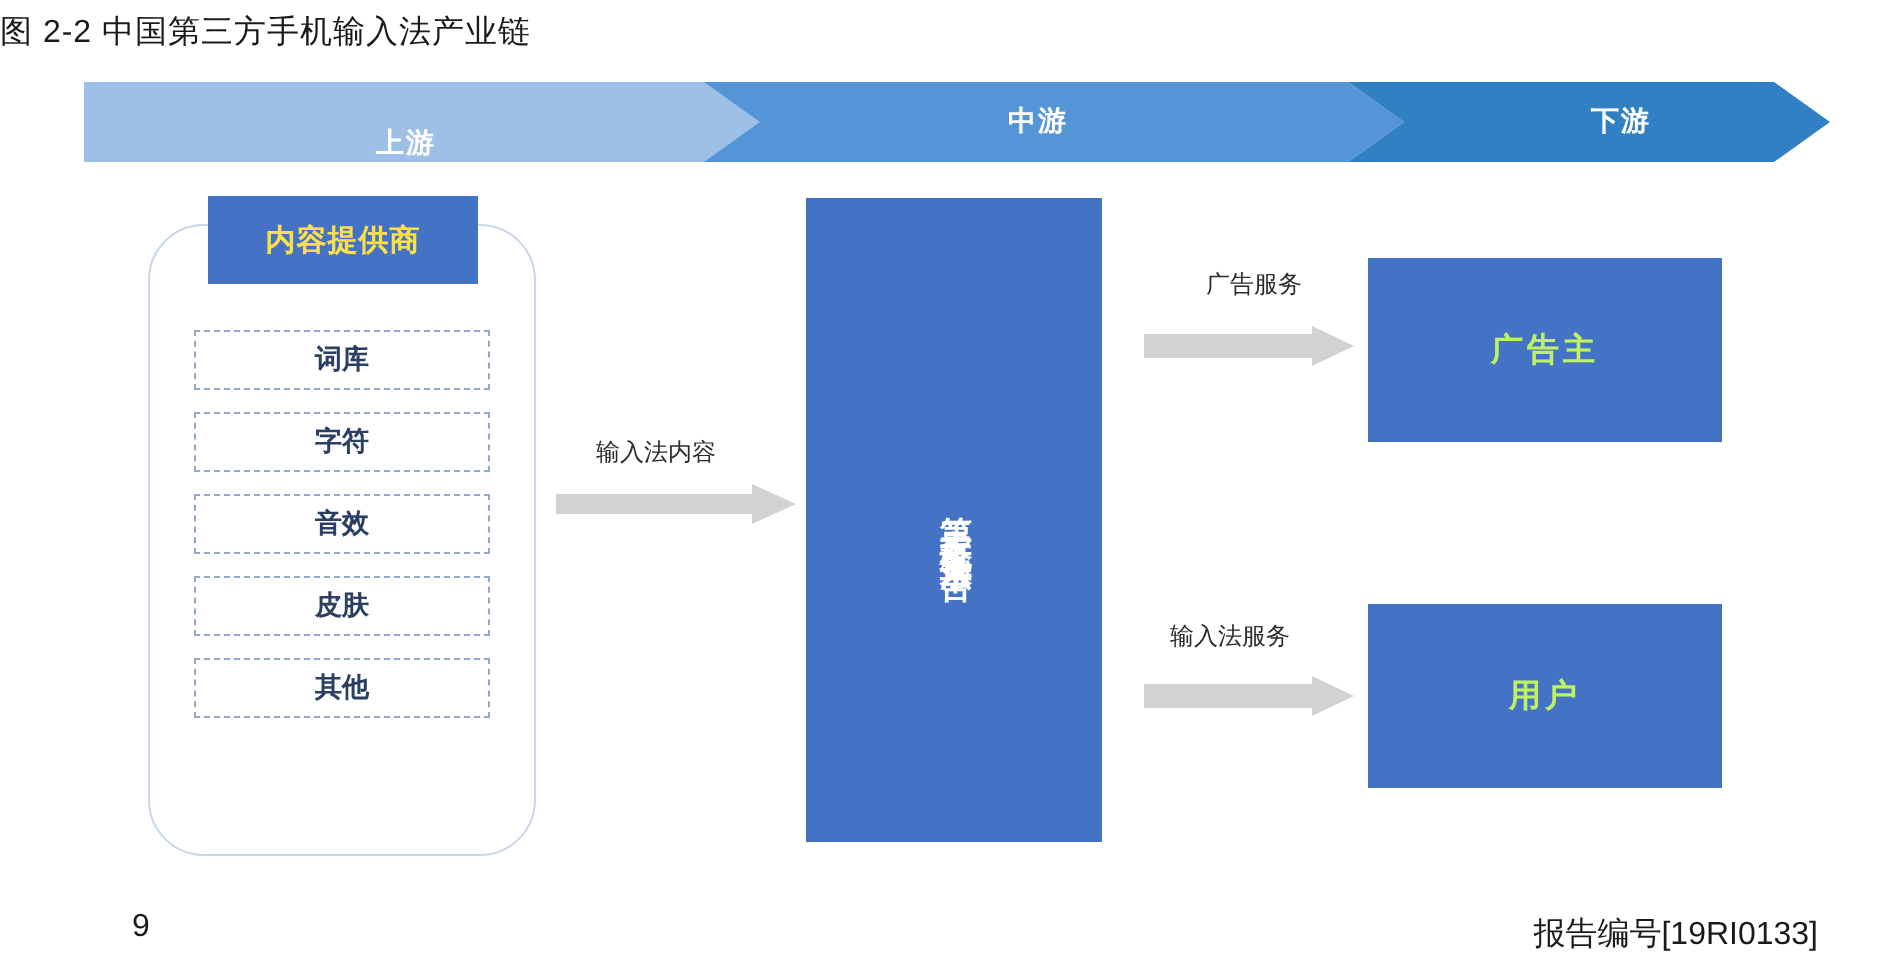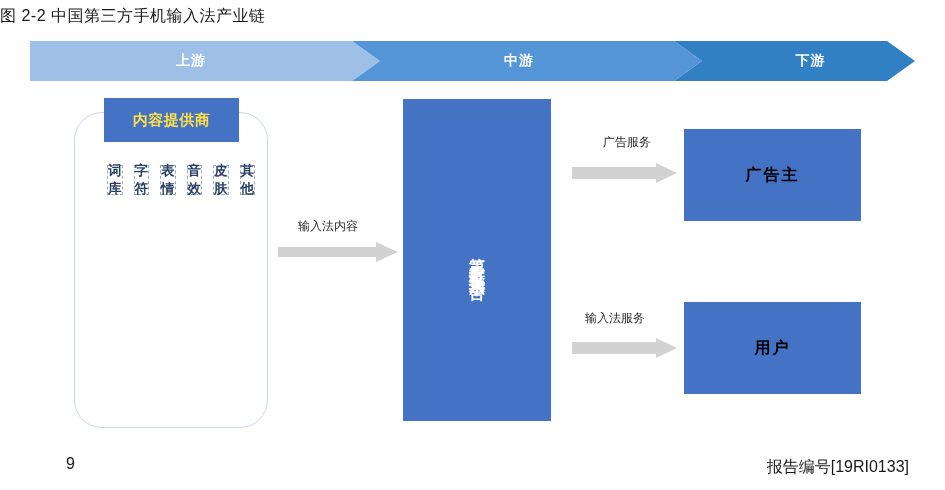--- a/index.html
+++ b/index.html
@@ -41,24 +41,25 @@
     height: 40px;
     display: flex;
     align-items: center;
     justify-content: center;
     color: #ffffff;
     font-size: 14px;
     font-weight: bold;
     letter-spacing: 1px;
   }
   .chev-1 {
-    left: 0;
+    left: 12px;
     width: 350px;
     background: #9EC0E6;
     clip-path: polygon(0 0, 322px 0, 350px 50%, 322px 100%, 0 100%);
+    align-items: flex-end;
   }
   .chev-2 {
     left: 322px;
     width: 350px;
     background: #5495D8;
     clip-path: polygon(0 0, 322px 0, 350px 50%, 322px 100%, 0 100%, 28px 50%);
   }
   .chev-3 {
     left: 644px;
     width: 241px;
@@ -91,25 +92,25 @@
     display: flex;
     align-items: center;
     justify-content: center;
     color: #fde047;
     font-size: 15px;
     font-weight: bold;
     letter-spacing: 0.5px;
   }
   #content-item-list {
     position: absolute;
-    left: 107px;
+    left: 97px;
     top: 165px;
     width: 148px;
     display: flex;
-    flex-direction: row;
+    flex-direction: column;
     gap: 11px;
   }
   .content-item {
     height: 30px;
     border: 1.3px dashed #93A8C8;
     display: flex;
     align-items: center;
     justify-content: center;
     font-size: 13.5px;
     font-weight: bold;
@@ -142,21 +143,21 @@
 
   
   .downstream-box {
     position: absolute;
     width: 177px;
     height: 92px;
     background: #4472C4;
     display: flex;
     align-items: center;
     justify-content: center;
-    color: #000000;
+    color: #bef264;
     font-size: 16px;
     font-weight: bold;
     letter-spacing: 2px;
   }
   #advertiser-box { left: 684px; top: 129px; }
   #user-box { left: 684px; top: 302px; }
 
   
   .flow-arrow {
     position: absolute;
@@ -233,23 +234,20 @@
 </div>
 
 <div id="content-item-list">
   <div class="content-item">
     <span>词库</span>
   </div>
   <div class="content-item">
     <span>字符</span>
   </div>
   <div class="content-item">
-    <span>表情</span>
-  </div>
-  <div class="content-item">
     <span>音效</span>
   </div>
   <div class="content-item">
     <span>皮肤</span>
   </div>
   <div class="content-item">
     <span>其他</span>
   </div>
 </div>
 

